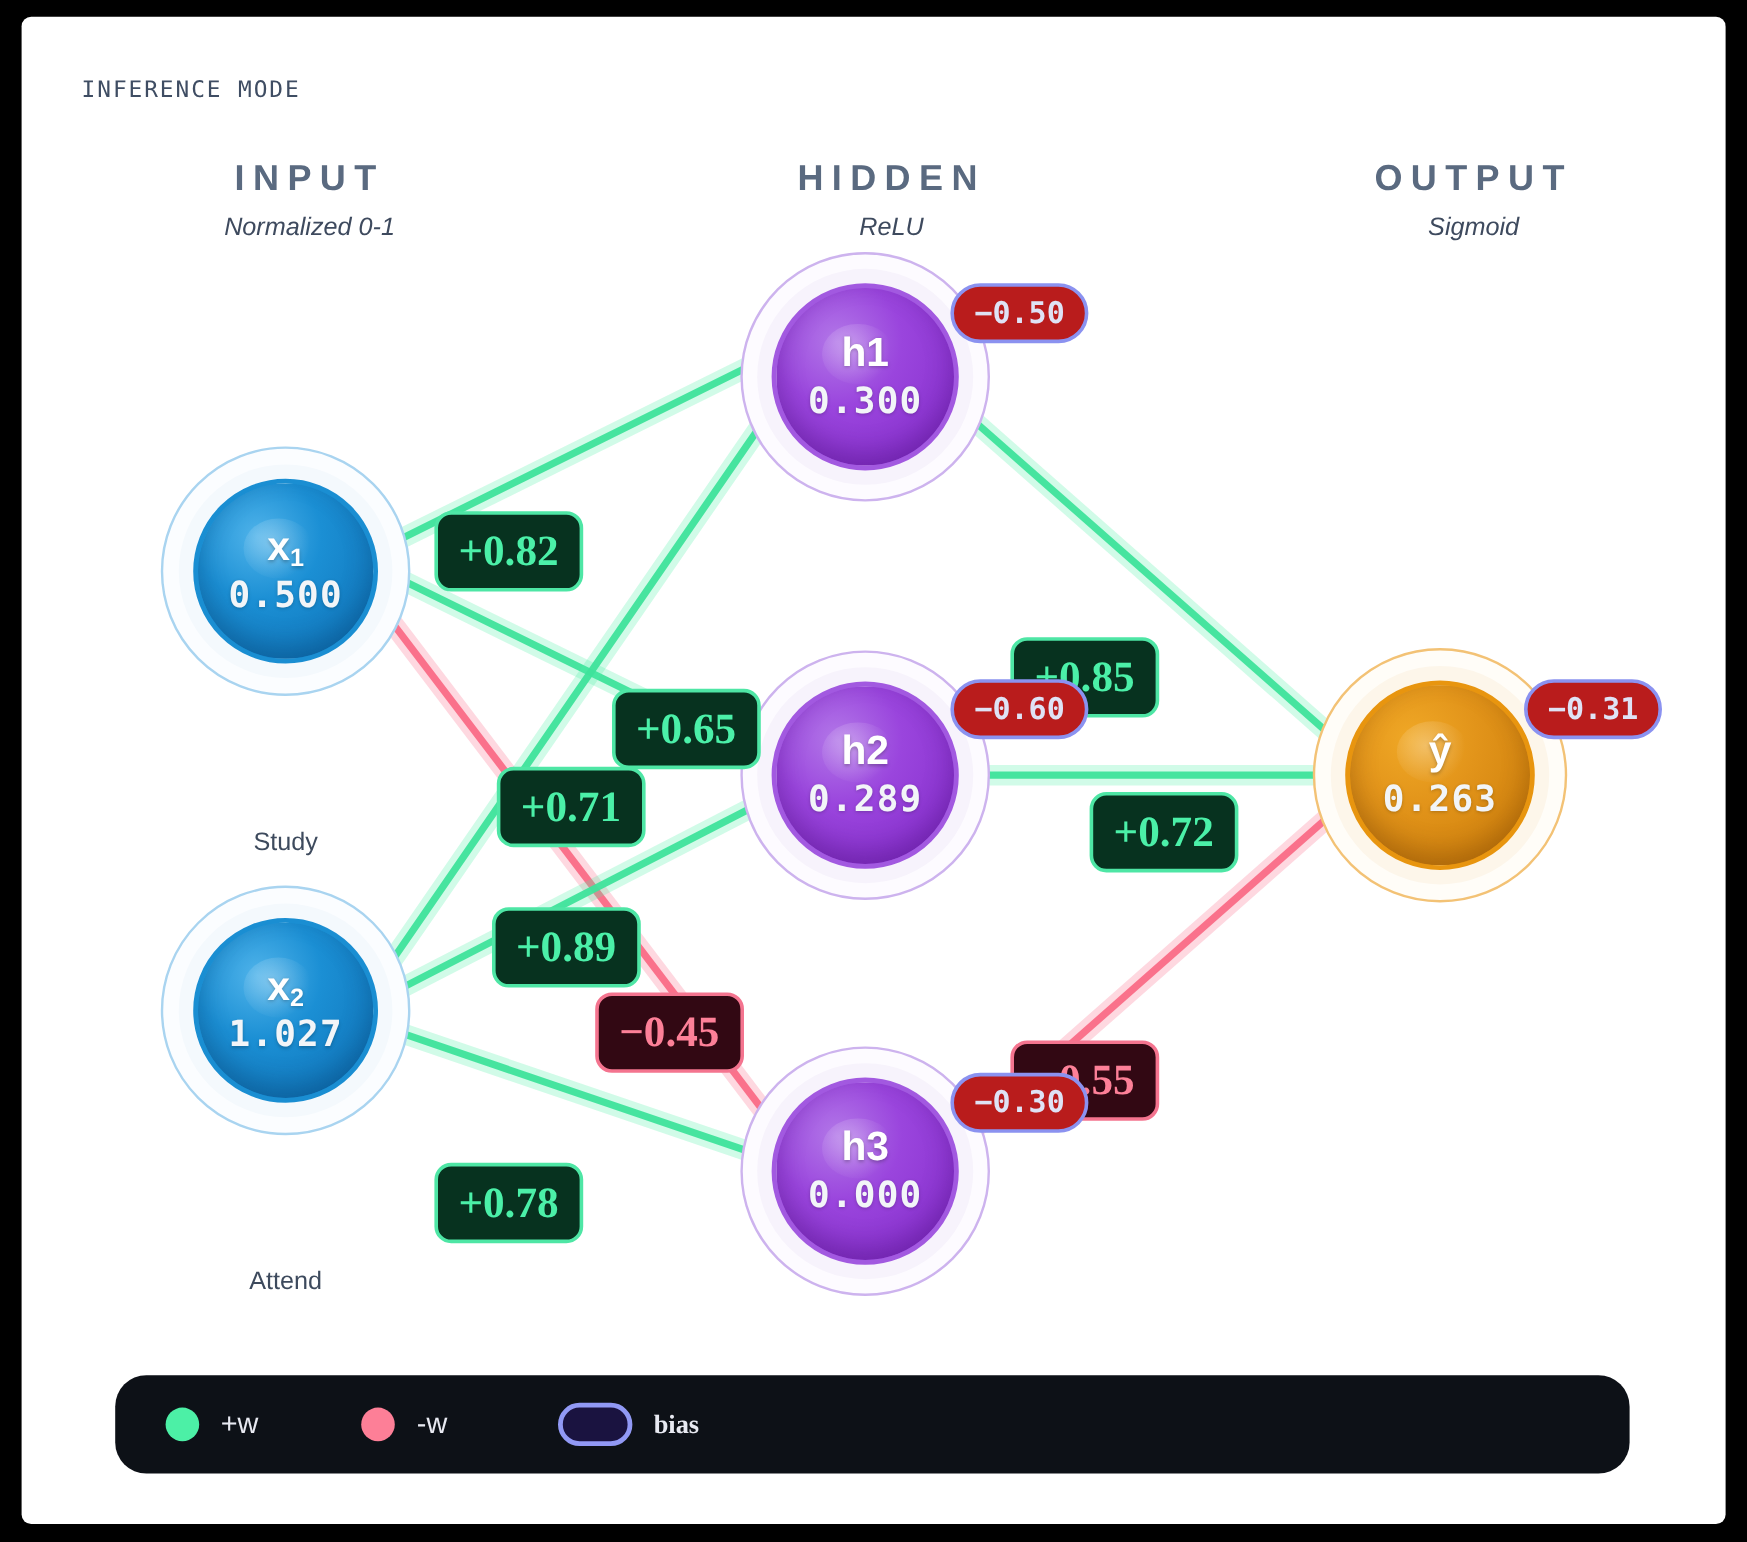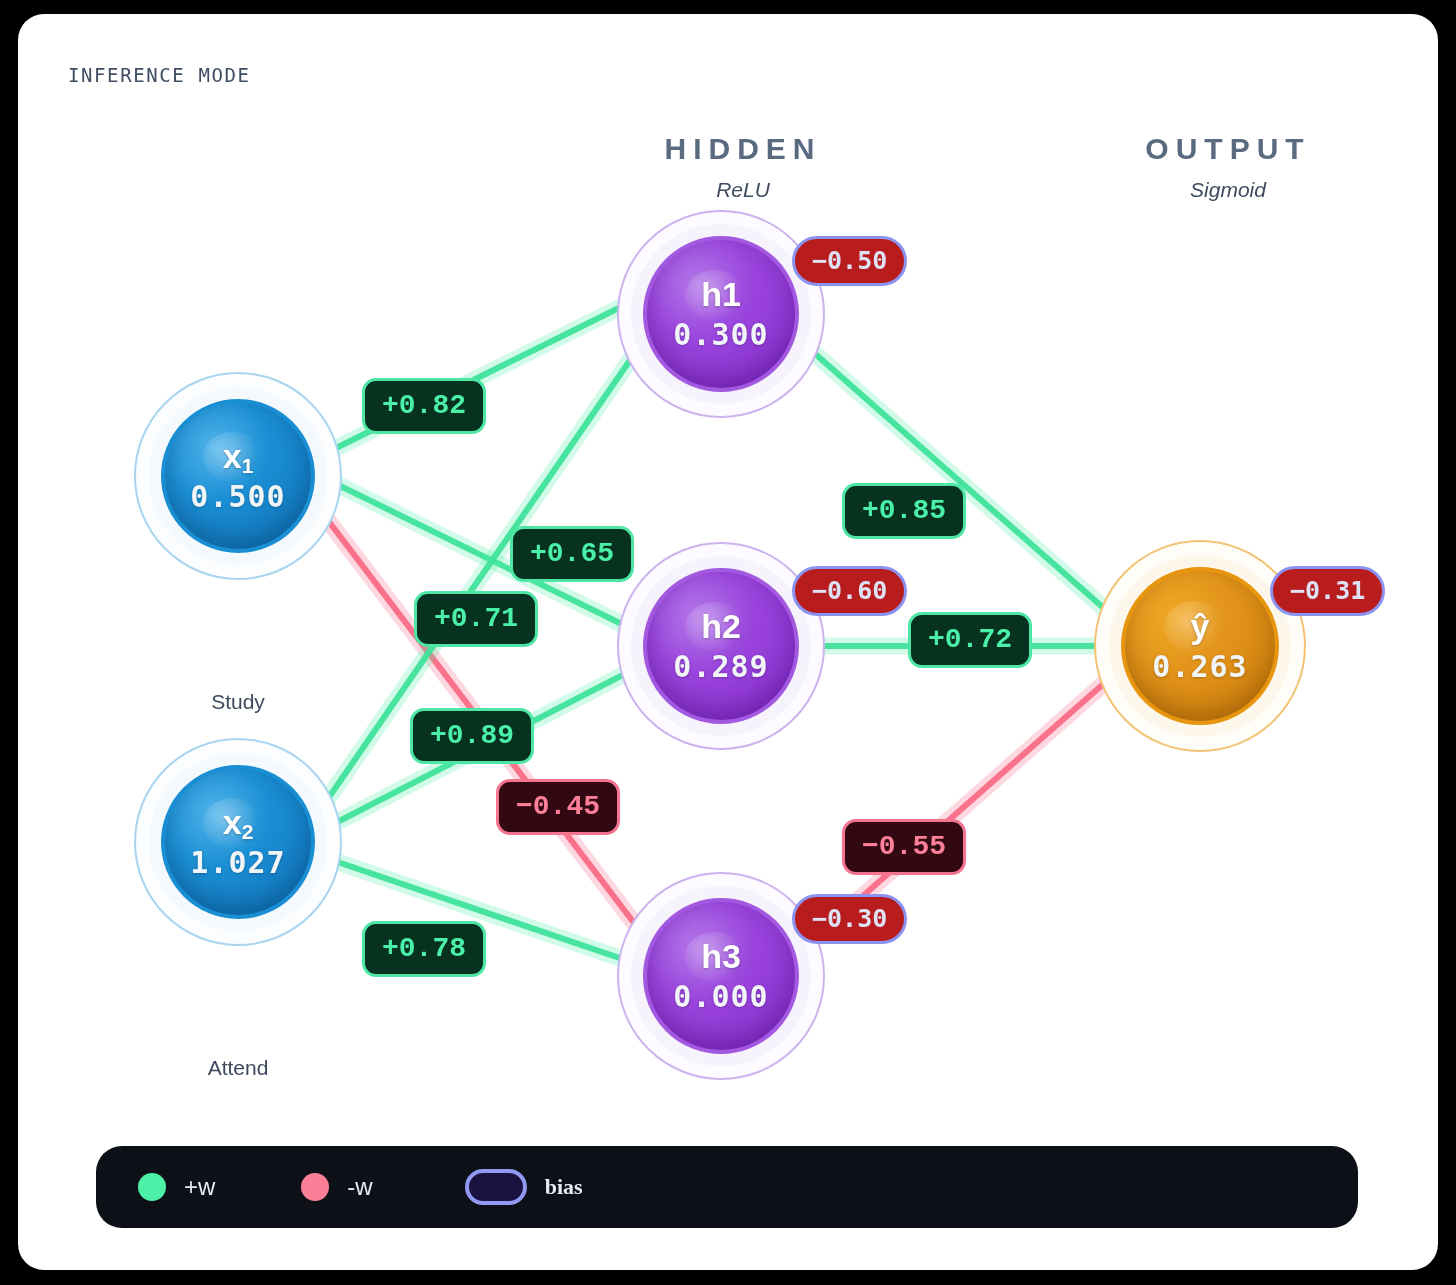--- a/index.html
+++ b/index.html
@@ -9,21 +9,21 @@
     font-family: "Liberation Sans", sans-serif;
     overflow: hidden;
   }
   .stage { position: relative; width: 1456px; height: 1285px; }
 
   .card {
     position: absolute;
     left: 18px; top: 14px;
     width: 1420px; height: 1256px;
     background: #ffffff;
-    border-radius: 26px;
+    border-radius: 8px;
     overflow: hidden;
   }
 
   .mode-label {
     position: absolute;
     left: 50px; top: 50px;
     font-family: "DejaVu Sans Mono", "Liberation Mono", monospace;
     font-size: 19px;
     letter-spacing: 1.6px;
     color: #3f4d63;
@@ -123,24 +123,25 @@
     color: #dfe2f5;
     white-space: nowrap;
     z-index: 20;
   }
 
   
   .w {
     position: absolute;
     border-radius: 14px;
     padding: 9px 17px 10px;
-    font-family: Liberation Mono, monospace;
-    font-size: 28px; font-weight: 700;
+    font-family: Liberation Serif, serif;
+    font-size: 36px; font-weight: 700;
     white-space: nowrap;
     z-index: 15;
+    margin-top: 48px;
   }
   .w.pos { background: #07321f; border: 3px solid #4ee6a5; color: #4bf0a8; }
   .w.neg { background: #320813; border: 3px solid #f4748f; color: #fd8098; }
 
   
   .legend {
     position: absolute;
     left: 78px; bottom: 42px;
     width: 1262px; height: 82px;
     background: #0d1117;
@@ -163,20 +164,24 @@
   .gap-b { width: 92px; }
 </style>
 </head>
 <body>
 
 <div class="stage">
   <div class="card">
 
     <div class="mode-label">INFERENCE MODE</div>
 
+    <div class="col-head" style="left:120px; top:118px; width:240px;">
+      <div class="col-title">INPUT</div>
+      <div class="col-sub">Normalized 0-1</div>
+    </div>
     <div class="col-head" style="left:1090px; top:118px; width:240px;">
       <div class="col-title">OUTPUT</div>
       <div class="col-sub">Sigmoid</div>
     </div>
     <div class="col-head" style="left:605px; top:118px; width:240px;">
       <div class="col-title">HIDDEN</div>
       <div class="col-sub">ReLU</div>
     </div>
 
     <svg class="edges" viewBox="0 0 1420 1256">

